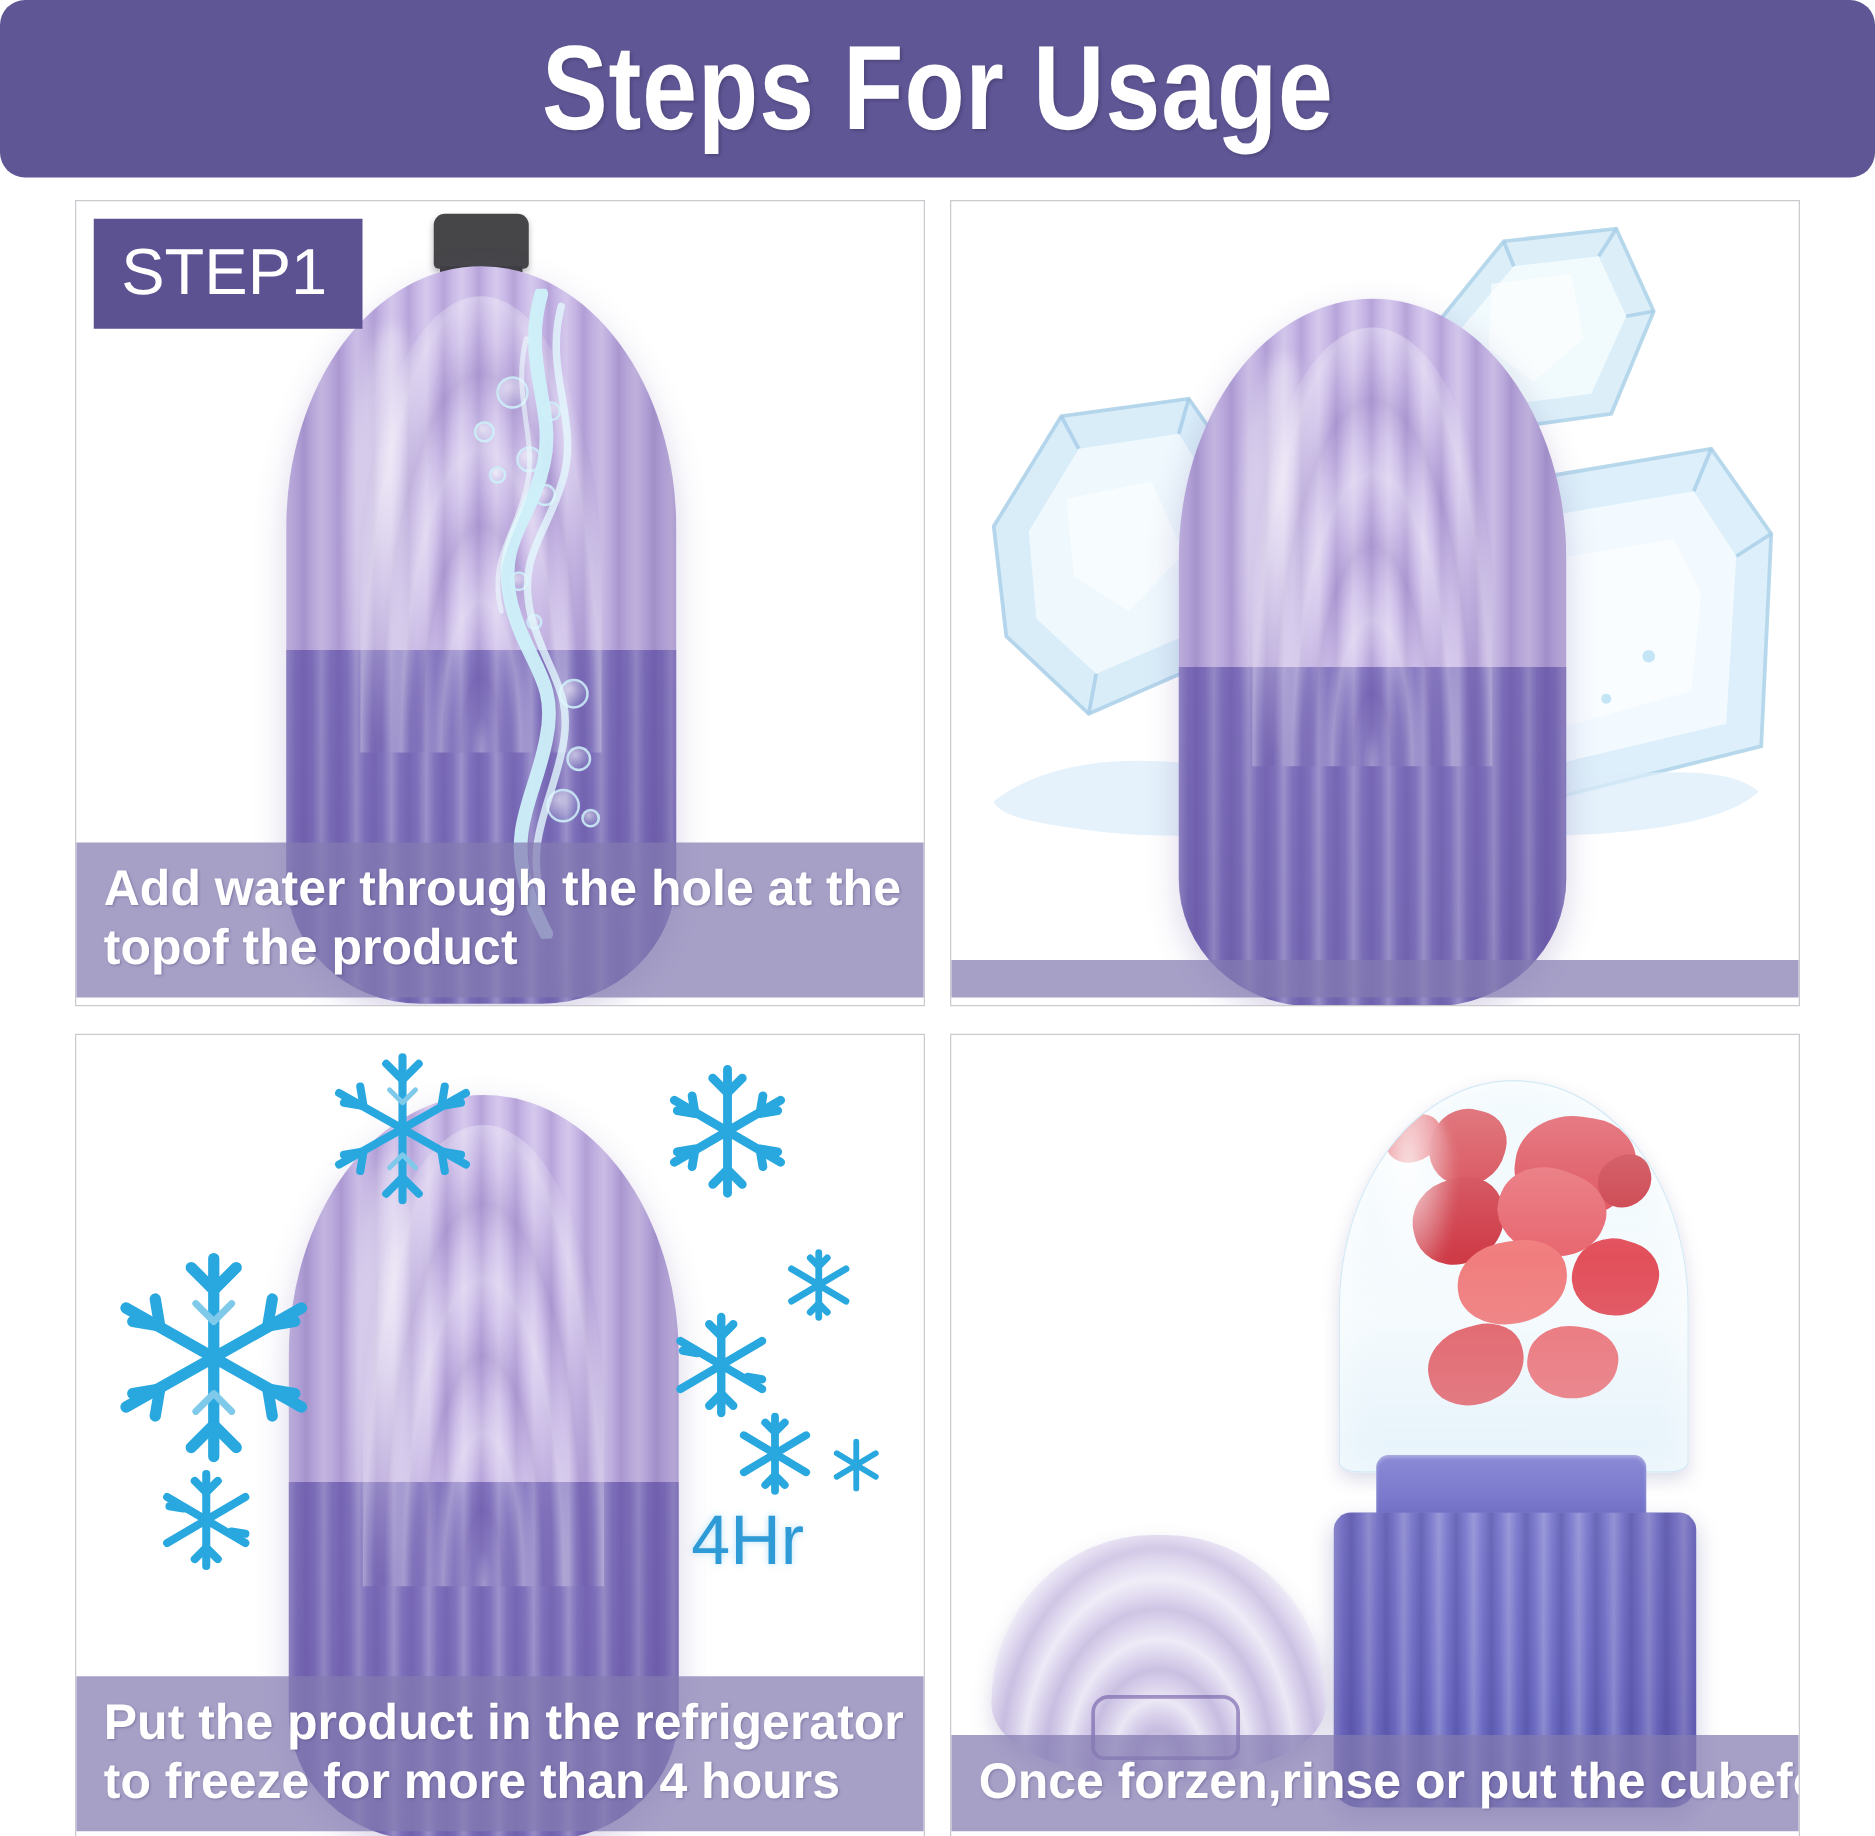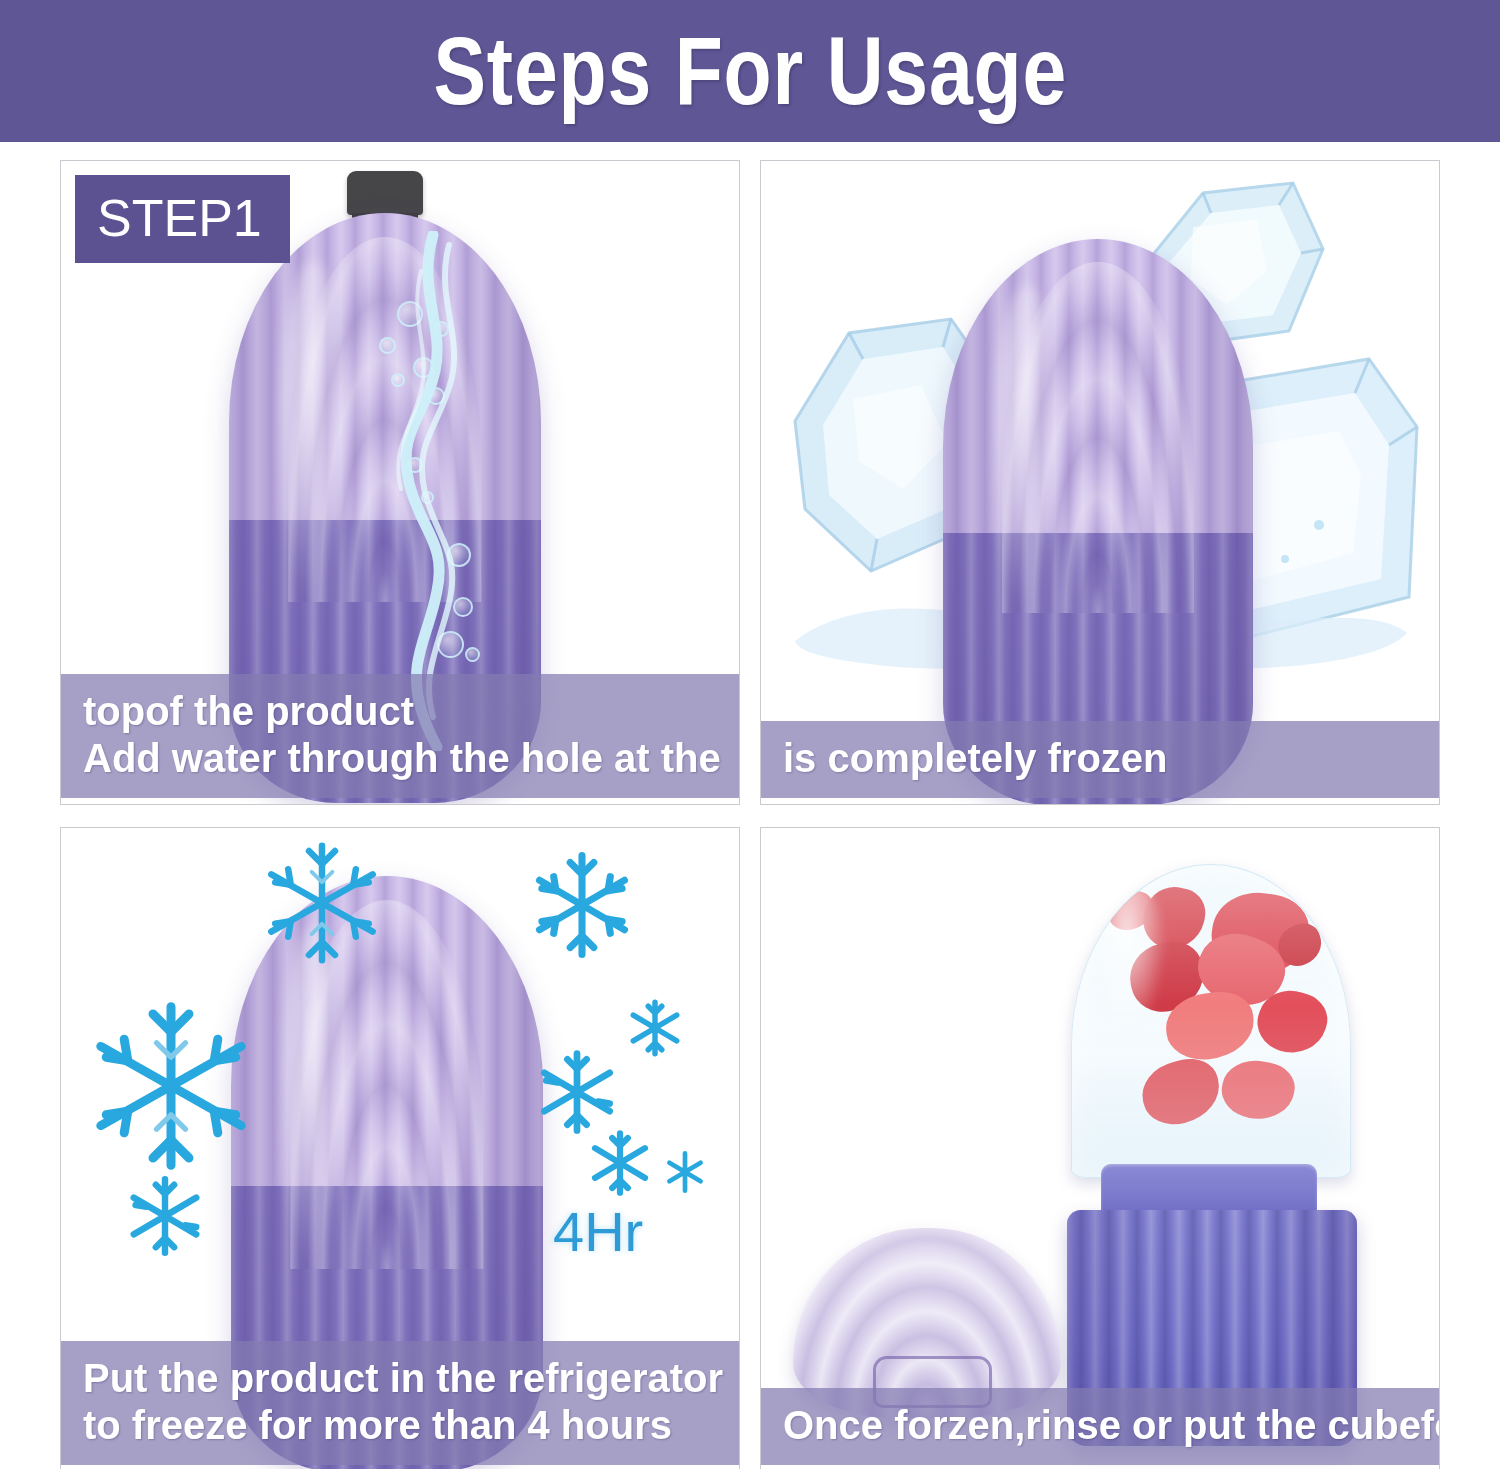--- a/index.html
+++ b/index.html
@@ -16,20 +16,21 @@
 
   
   .header {
     width: 1500px;
     height: 142px;
     background: #5f5696;
     display: flex;
     align-items: center;
     justify-content: center;
     box-sizing: border-box;
+    border-radius: 20px;
   }
   .header-title {
     color: #ffffff;
     font-size: 96px;
     line-height: 100px;
     font-weight: bold;
     letter-spacing: 1px;
     transform: scaleX(0.82);
     transform-origin: center;
     white-space: nowrap;
@@ -275,22 +276,22 @@
       <div class="bubble" style="left:360px; top:330px; width:9px; height:9px;"></div>
       <div class="bubble" style="left:386px; top:382px; width:20px; height:20px;"></div>
       <div class="bubble" style="left:392px; top:436px; width:16px; height:16px;"></div>
       <div class="bubble" style="left:376px; top:470px; width:23px; height:23px;"></div>
       <div class="bubble" style="left:404px; top:486px; width:11px; height:11px;"></div>
     </div>
 
     <div class="badge">STEP1</div>
 
     <div class="caption">
+      <span>Add water through the hole at the</span>
       <span>topof the product</span>
-      <span>Add water through the hole at the</span>
     </div>
   </div>
 
   <div class="card">
     <div class="stage">
 
       <svg class="ice" style="left:346px; top:14px;" width="230" height="210" viewBox="0 0 230 210">
         <path d="M36 92 L96 18 L186 8 L216 74 L182 156 L96 168 Z" fill="rgba(214,236,248,0.85)" stroke="rgba(176,212,234,0.9)" stroke-width="3"></path>
         <path d="M60 90 L104 38 L172 30 L194 78 L166 140 L104 148 Z" fill="rgba(244,251,254,0.85)"></path>
         <path d="M86 52 L150 44 L160 96 L120 130 L84 104 Z" fill="rgba(255,255,255,0.6)"></path>
@@ -321,21 +322,20 @@
       <div class="capsule" style="left:182px; top:78px; width:310px; height:566px;">
         <div class="ribs-v"></div>
         <div class="ribs-arch"></div>
         <div class="shade-left"></div>
         <div class="gloss"></div>
       </div>
     </div>
 
 
     <div class="caption">
-      <span>is completely frozen</span>
     </div>
   </div>
 
   <div class="card">
     <div class="stage">
 
       <div class="capsule" style="left:170px; top:48px; width:312px; height:596px;">
         <div class="ribs-v"></div>
         <div class="ribs-arch"></div>
         <div class="shade-left"></div>

